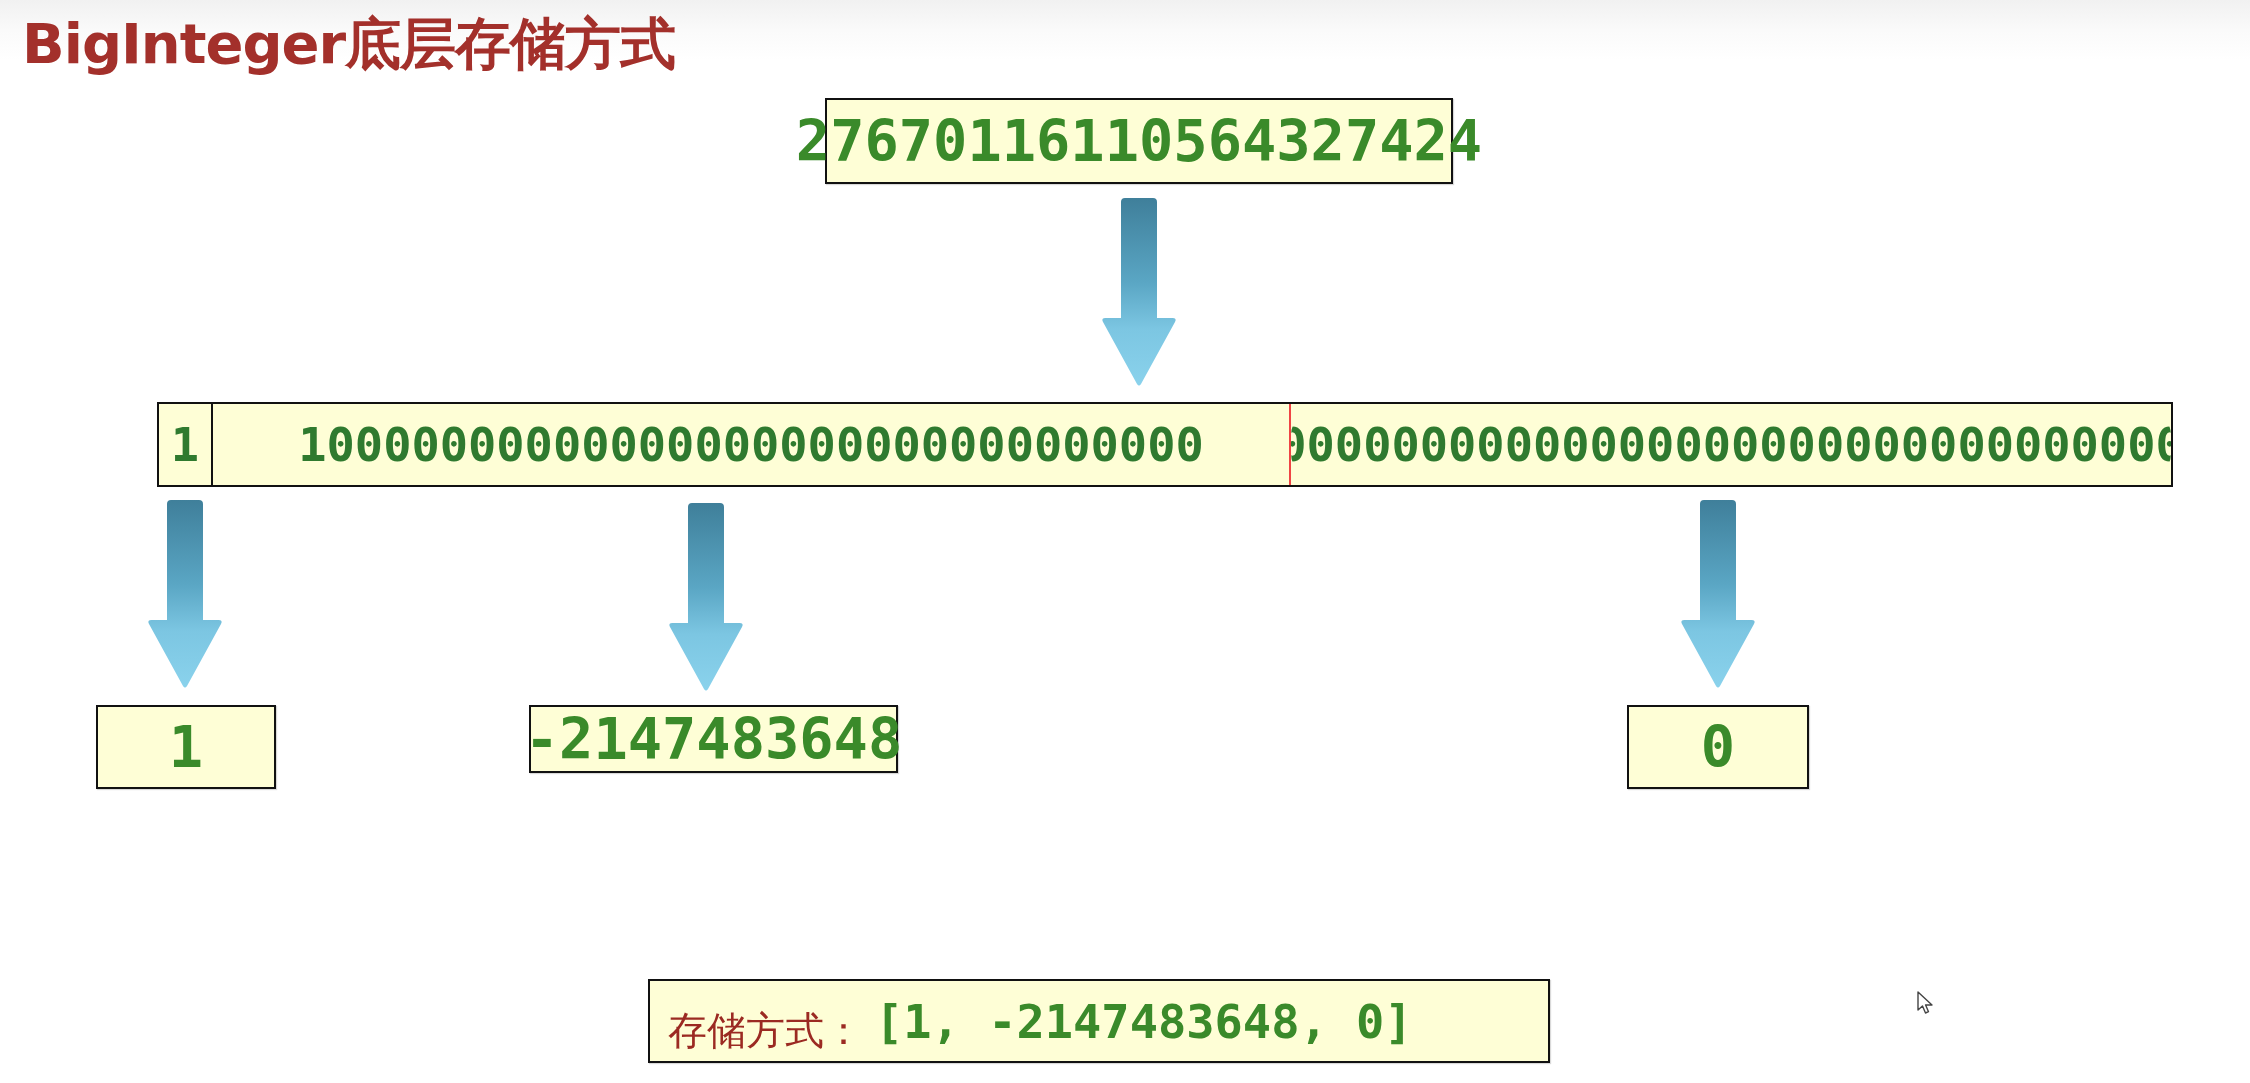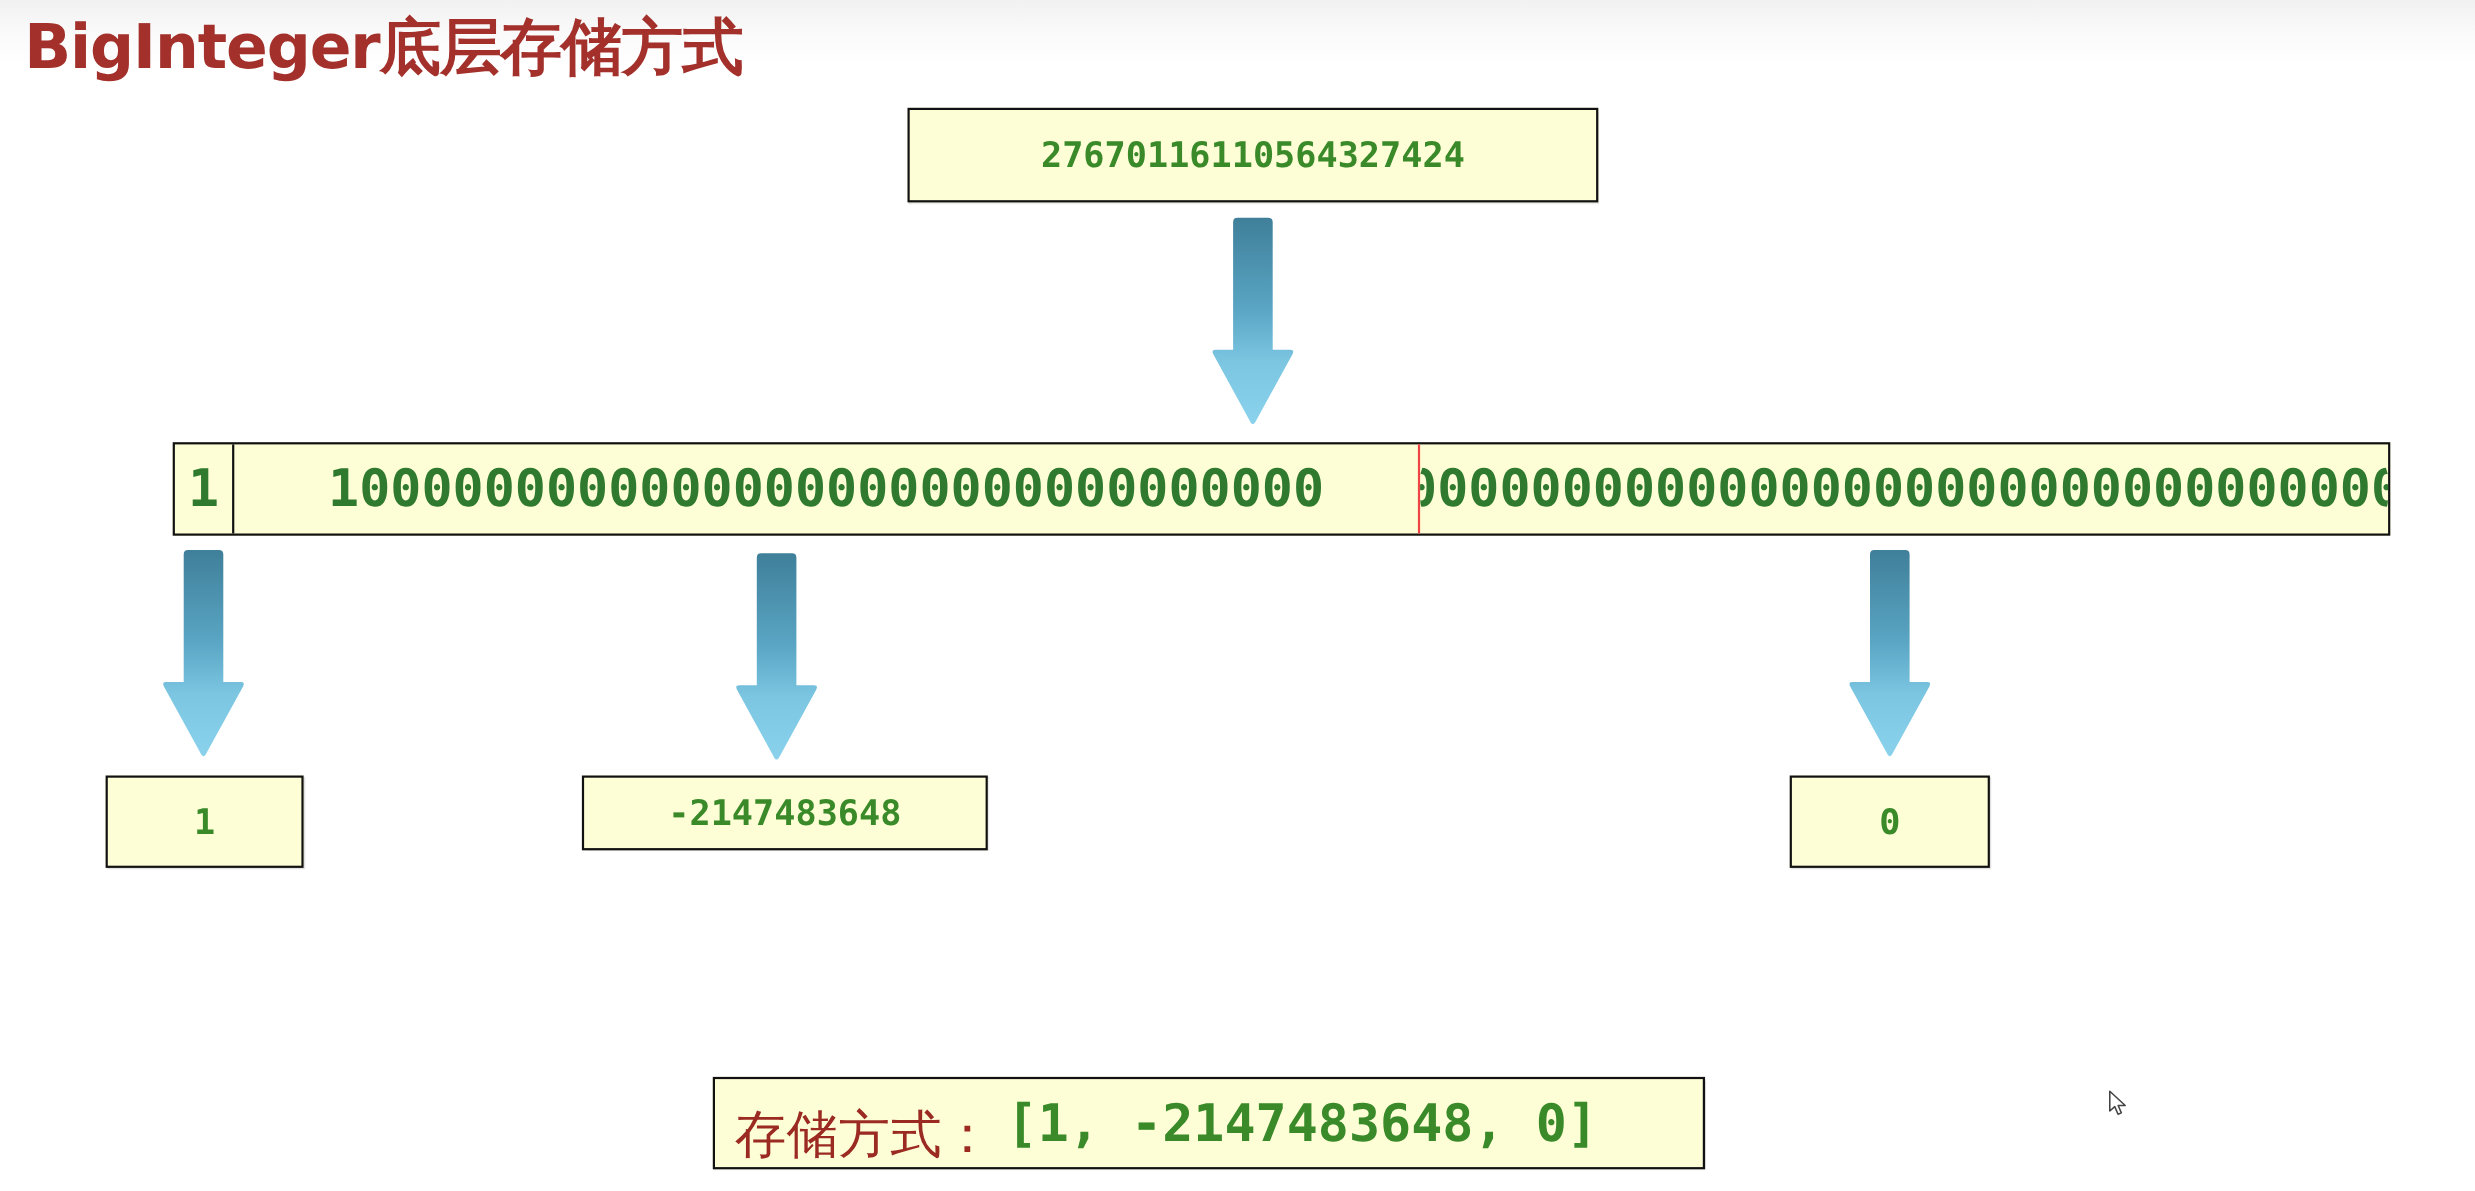--- a/index.html
+++ b/index.html
@@ -29,21 +29,21 @@
     .box {
       position: absolute;
       background: #fefed6;
       border: 2px solid #111;
       box-sizing: border-box;
       display: flex;
       align-items: center;
       justify-content: center;
       font-family: "DejaVu Sans Mono", monospace;
       font-weight: bold;
-      font-size: 32px;
+      font-size: 57px;
       color: #3a8a2a;
       white-space: nowrap;
       box-shadow: 1px 1px 1px rgba(0,0,0,0.15);
     }
     .bar {
       position: absolute;
       left: 157px;
       top: 402px;
       width: 2016px;
       height: 85px;
@@ -81,21 +81,21 @@
       border: 2px solid #111;
       box-sizing: border-box;
       display: flex;
       align-items: center;
       padding-left: 18px;
       white-space: nowrap;
       box-shadow: 1px 1px 1px rgba(0,0,0,0.15);
     }
     .summary .label {
       font-family: "DejaVu Sans", sans-serif;
-      font-size: 47px;
+      font-size: 39px;
       color: #9b2a22;
       margin-top: 20px;
     }
     .summary .value {
       font-family: "DejaVu Sans Mono", monospace;
       font-weight: bold;
       font-size: 47px;
       color: #3a8a2a;
       margin-left: 12px;
       text-align: right;

